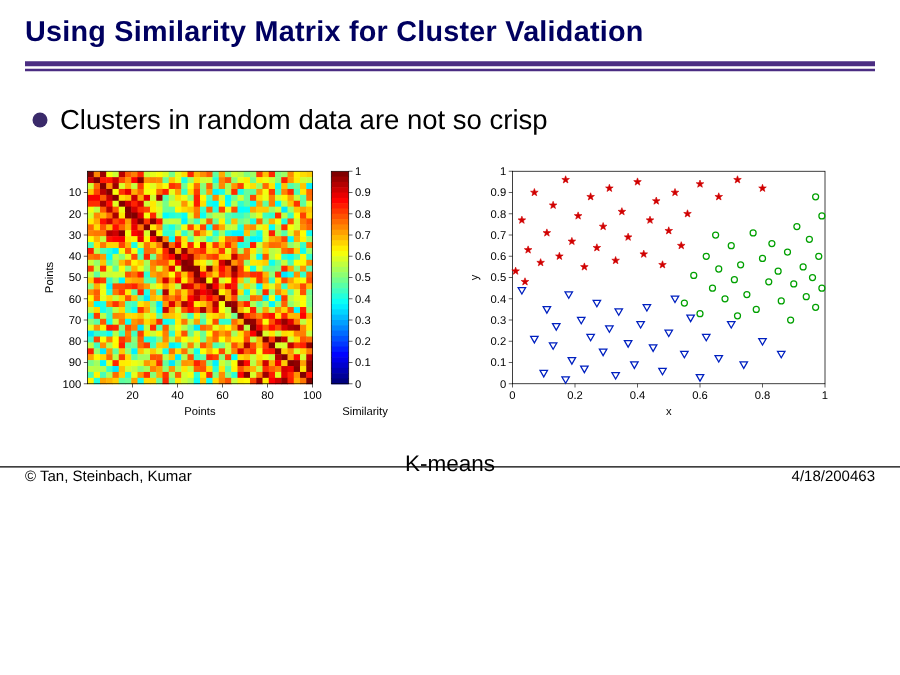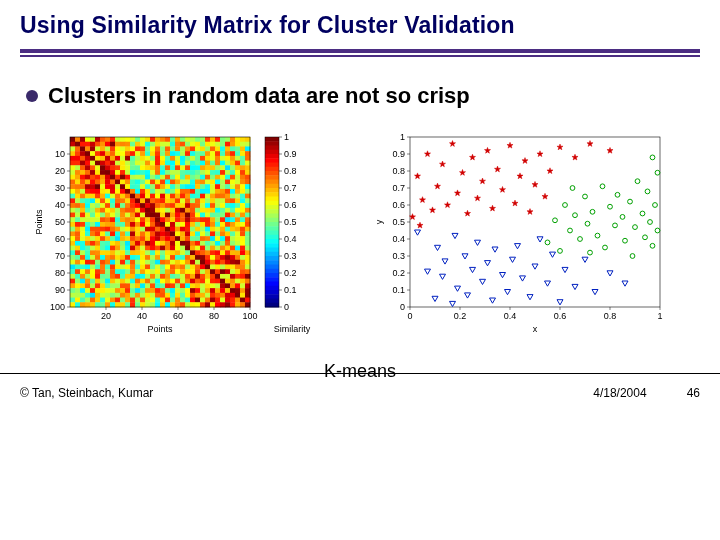--- a/index.html
+++ b/index.html
@@ -2,34 +2,34 @@
 <html><head>
 <meta charset="utf-8">
 <style>
   * { box-sizing: border-box; margin: 0; padding: 0; }
   html, body { width: 720px; height: 540px; background: #fff; font-family: Arial, Helvetica, sans-serif; color: #000; }
   .slide { width: 720px; height: 404px; position: relative; padding: 12px 20px 0 20px; }
   .title { font-size: 23px; font-weight: bold; color: #000060; letter-spacing: 0.2px; }
   .rule { margin-top: 10px; }
   .rule .thick { height: 4px; background: #4b2d82; }
   .rule .thin { height: 2px; background: #4b2d82; margin-top: 2px; }
-  .bullet-row { margin-top: 26px; display: flex; align-items: center; gap: 10px; padding-left: 6px; font-weight: bold; }
+  .bullet-row { margin-top: 26px; display: flex; align-items: center; gap: 10px; padding-left: 6px; }
   .bullet-dot { width: 12px; height: 12px; border-radius: 50%; background: #3a2a6a; flex: 0 0 auto; }
   .bullet-text { font-size: 22px; color: #000; }
   .figs { margin-top: 18px; display: flex; gap: 40px; padding-left: 10px; align-items: flex-start; }
   .heatmap-wrap { width: 300px; }
   .heatmap-svg { width: 300px; height: 210px; display: block; }
   .scatter-wrap { width: 310px; }
   .scatter-svg { width: 310px; height: 210px; display: block; }
   .axis-text { font-size: 9px; fill: #000; }
   .caption { text-align: center; margin-top: 24px; font-size: 18px; font-weight: normal; }
   .footer-rule { position: absolute; left: 0; right: 0; bottom: 30px; height: 1px; background: #000; }
-  .footer { position: absolute; left: 0; right: 0; bottom: 4px; display: flex; justify-content: space-between; align-items: center; padding: 0 20px; font-size: 12px; }
+  .footer { position: absolute; left: 0; right: 0; bottom: 16px; display: flex; justify-content: space-between; align-items: center; padding: 0 20px; font-size: 12px; }
   .footer .mid { font-size: 12px; }
-  .footer .right { display: flex; gap: 40px; font-size: 12px; }
+  .footer .right { display: flex; font-size: 12px; }
 </style>
 </head>
 <body>
 
 <div class="slide">
 
   <div class="title">Using Similarity Matrix for Cluster Validation</div>
 
   <div class="rule">
     <div class="thick"></div>
@@ -1606,17 +1606,17 @@
 
   </div>
 
   <div class="caption">K-means</div>
 
   <div class="footer-rule"></div>
   <div class="footer">
     <span>© Tan, Steinbach, Kumar</span>
     <span class="right">
       <span>4/18/2004</span>
-      <span>46</span>
+      <span>63</span>
     </span>
   </div>
 
 </div>
 
 </body></html>

